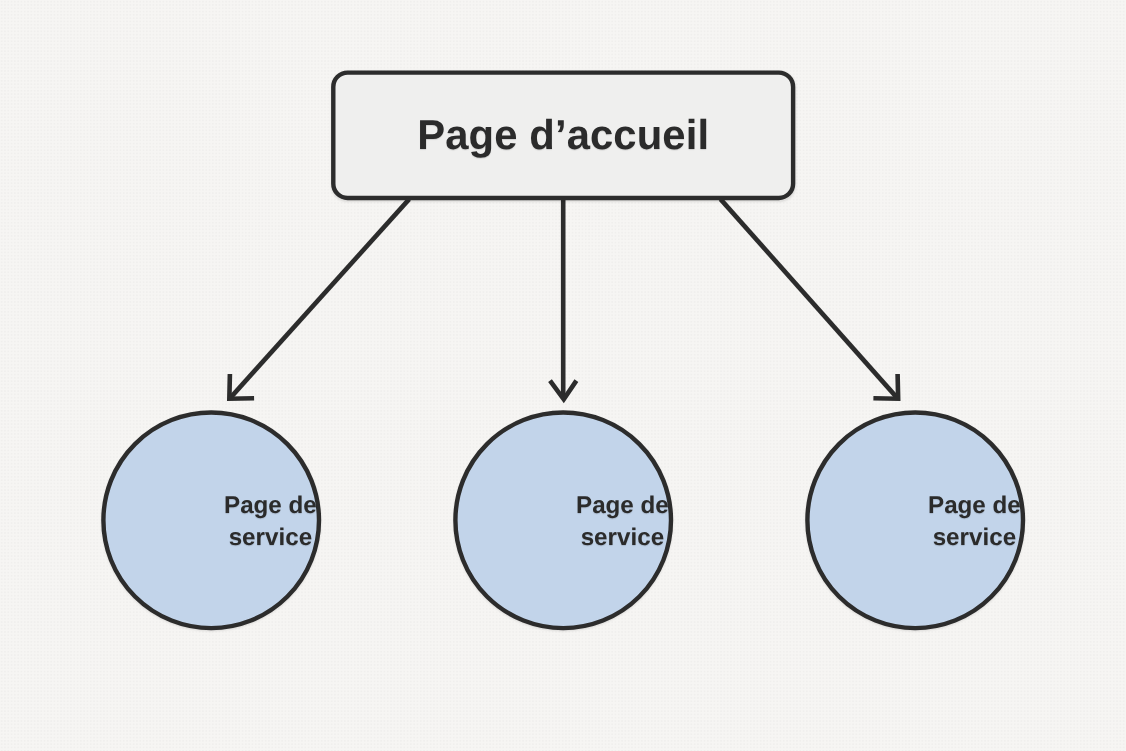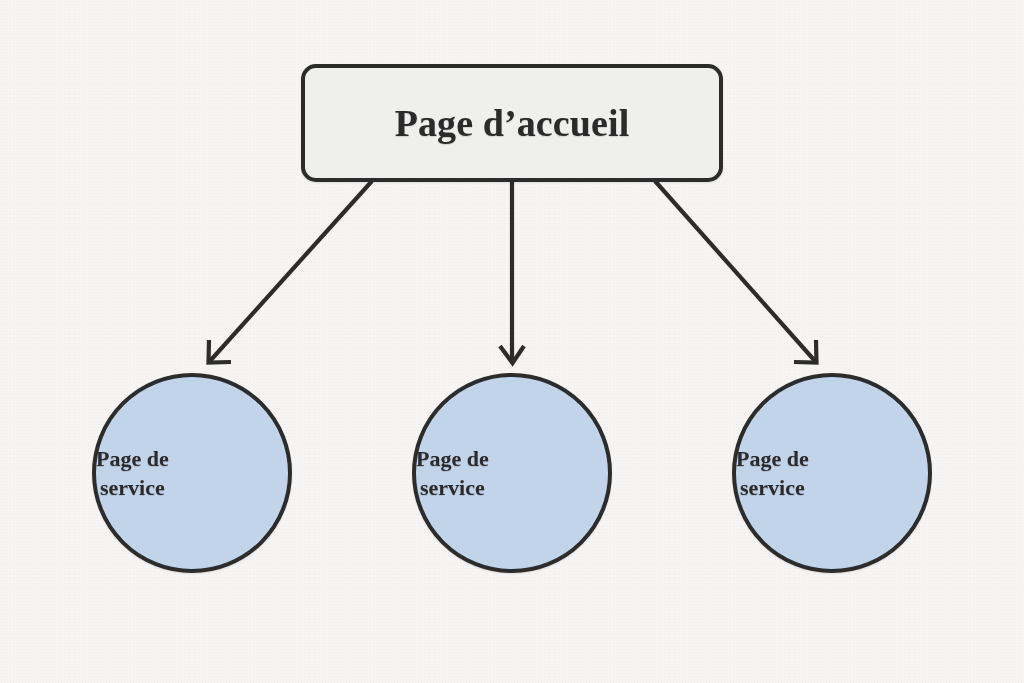--- a/index.html
+++ b/index.html
@@ -12,21 +12,21 @@
     position: relative;
     width: 1024px;
     height: 683px;
     background-color: #f6f5f3;
     background-image:
       radial-gradient(rgba(0,0,0,0.022) 0.6px, transparent 0.7px),
       radial-gradient(rgba(0,0,0,0.016) 0.5px, transparent 0.6px);
     background-size: 3px 3px, 5px 5px;
     background-position: 0 0, 2px 1px;
     overflow: hidden;
-    font-family: Liberation Serif, serif;
+    font-family: Liberation Sans, sans-serif;
   }
   #edges {
     position: absolute;
     left: 0;
     top: 0;
     width: 1024px;
     height: 683px;
   }
   .root-node {
     position: absolute;
@@ -54,21 +54,21 @@
   .leaf-node {
     position: absolute;
     width: 200px;
     height: 200px;
     box-sizing: border-box;
     border: 4px solid #2c2c2c;
     border-radius: 50%;
     background: #c2d4ea;
     display: flex;
     align-items: center;
-    justify-content: flex-start;
+    justify-content: flex-end;
     box-shadow: 0 1px 2px rgba(0,0,0,0.10);
   }
   .leaf-node.n1 { left: 92px;  top: 373px; }
   .leaf-node.n2 { left: 412px; top: 373px; }
   .leaf-node.n3 { left: 732px; top: 373px; }
   .leaf-label {
     font-size: 22px;
     font-weight: bold;
     color: #2b2b2b;
     line-height: 1.33;

